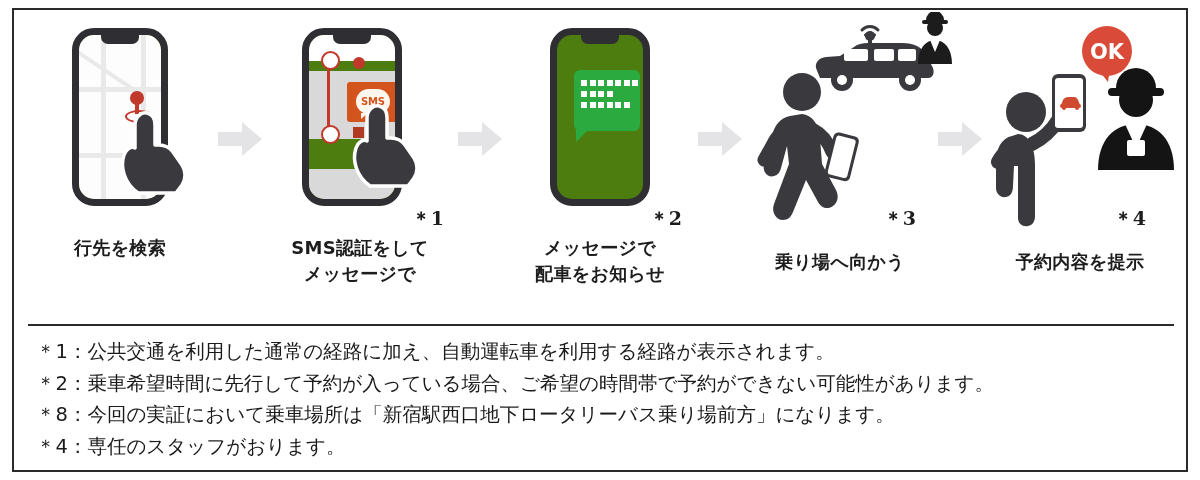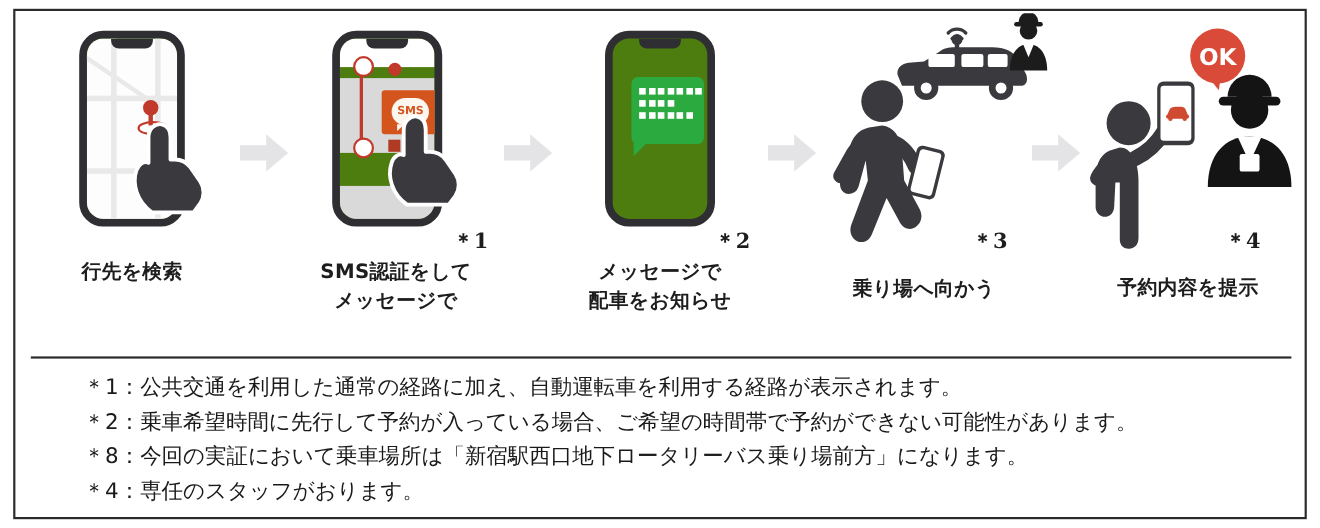--- a/index.html
+++ b/index.html
@@ -183,21 +183,21 @@
   .notes {
     position:absolute;
     left:36px;
     top:336px;
     width:1136px;
     font-size:19.5px;
     line-height:31.5px;
     color:#1a1a1a;
     font-weight: normal;
   }
-  .note { white-space: nowrap; margin-left: 40px; }
+  .note { white-space: nowrap; }
 </style>
 </head>
 <body>
 
 <div id="page">
   <div class="frame"></div>
 
   <div class="flow">
 
     <div class="step">

